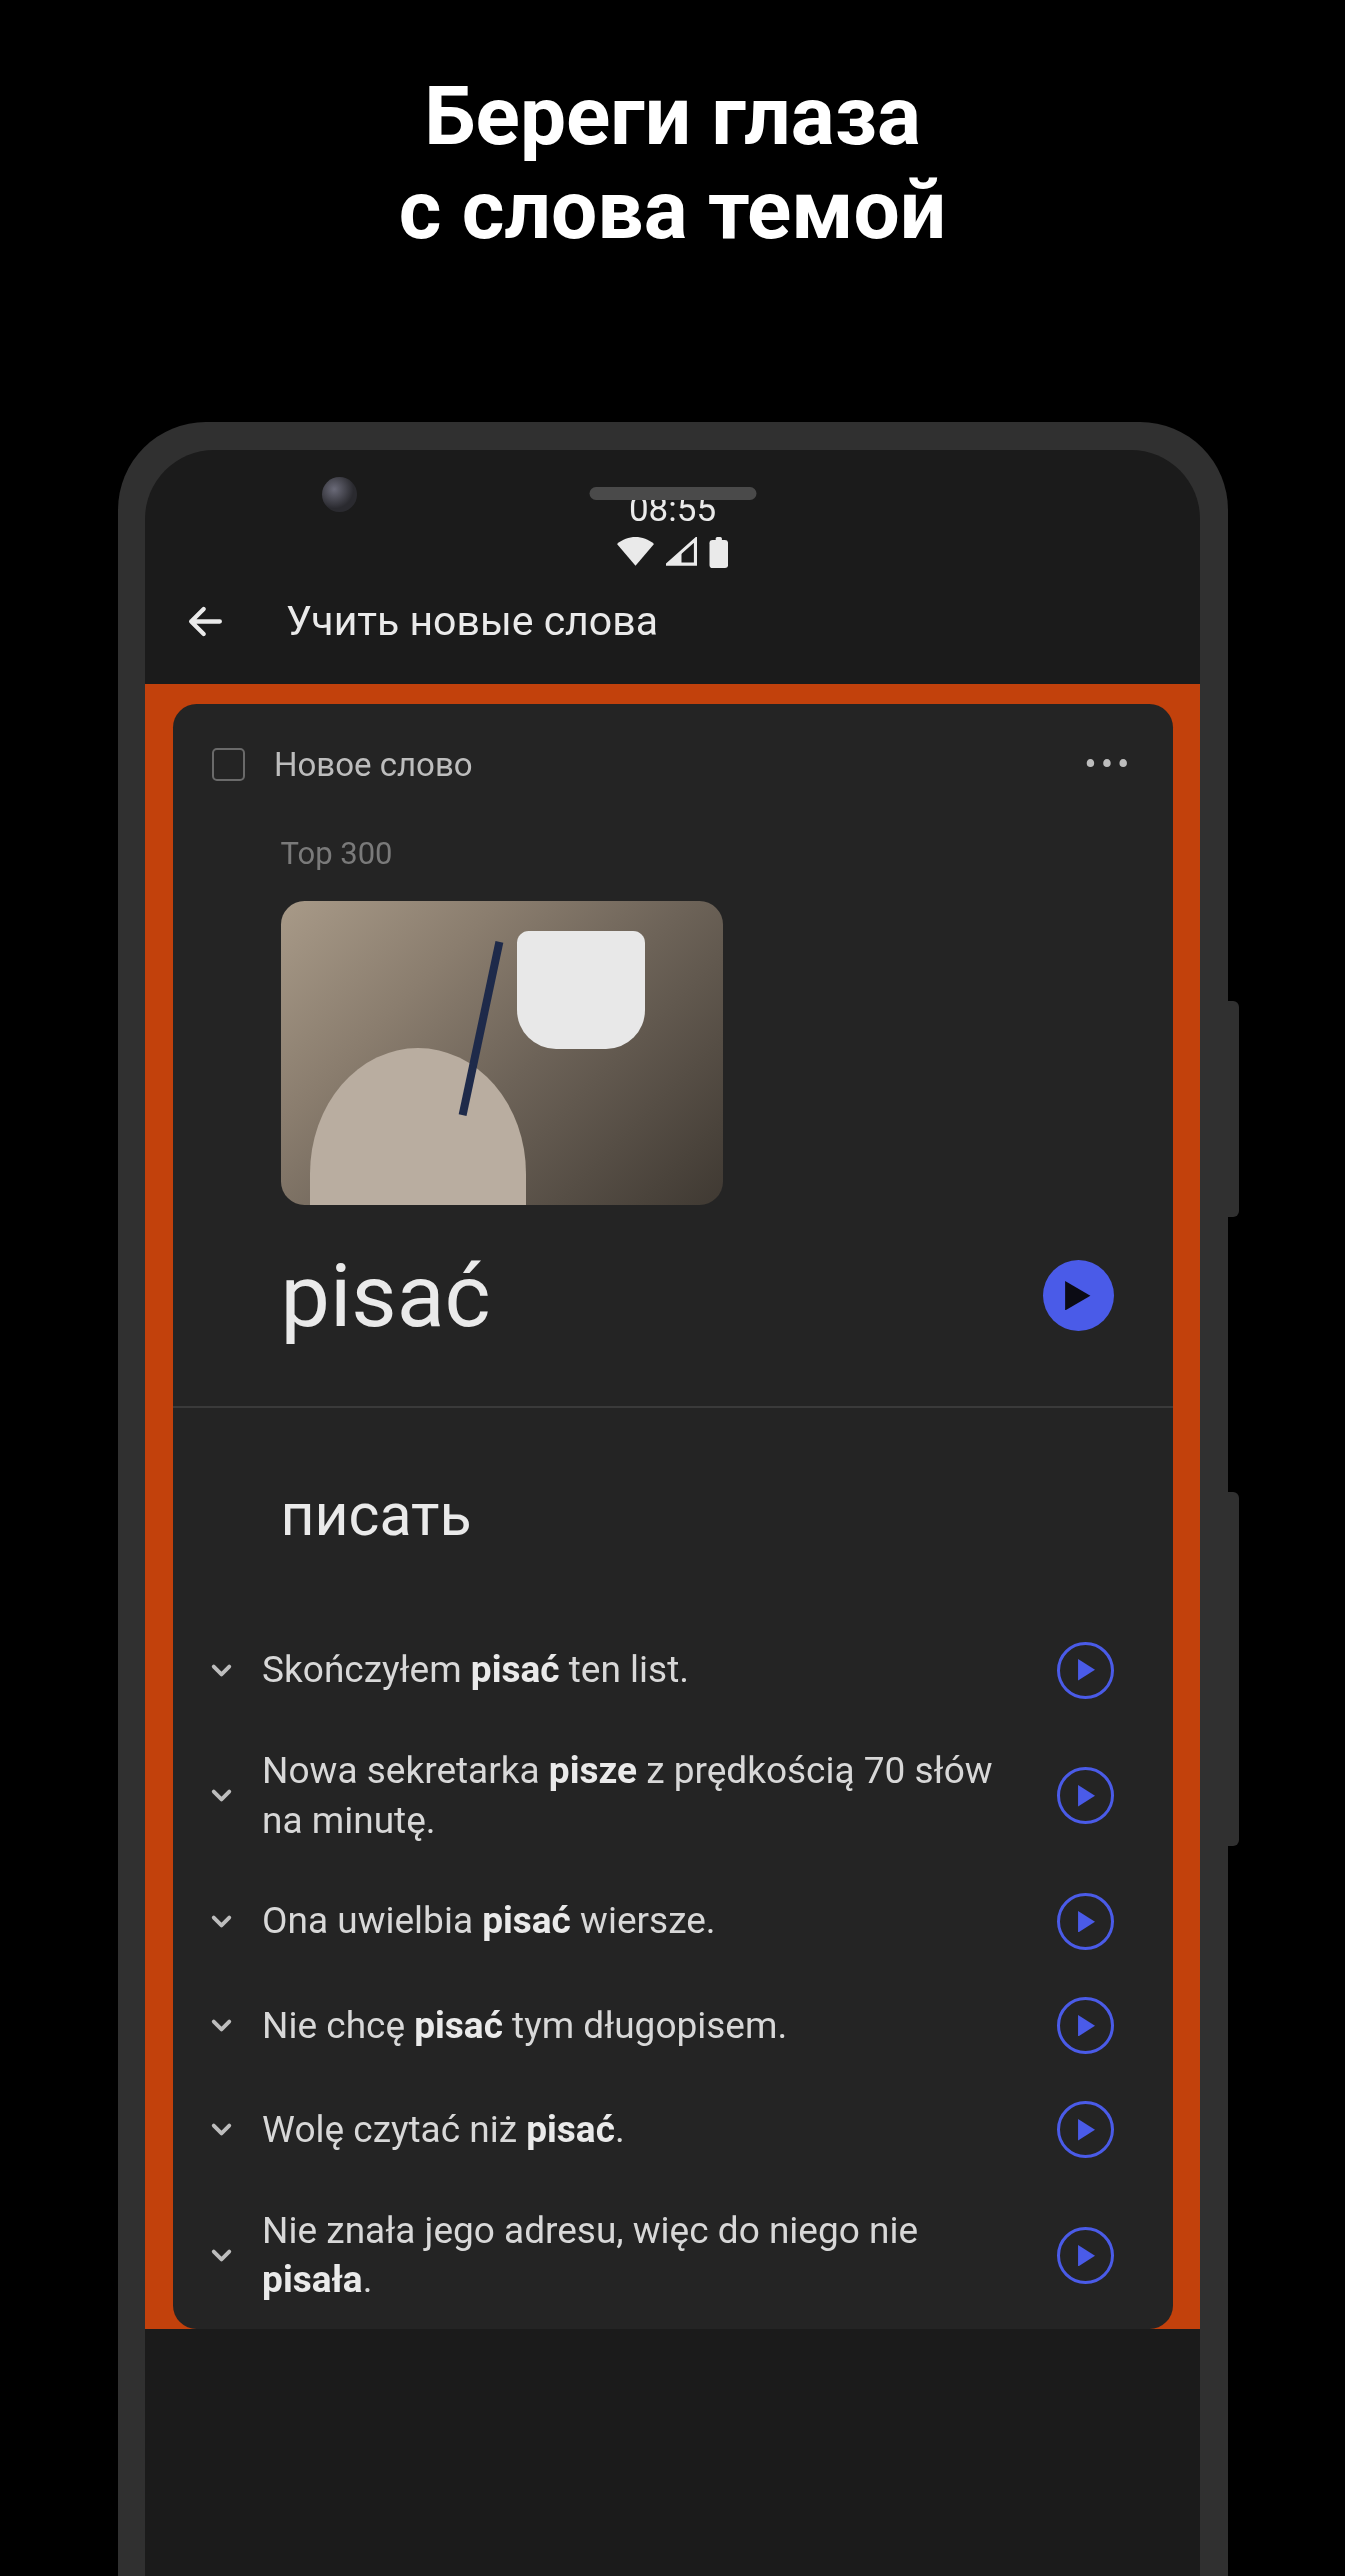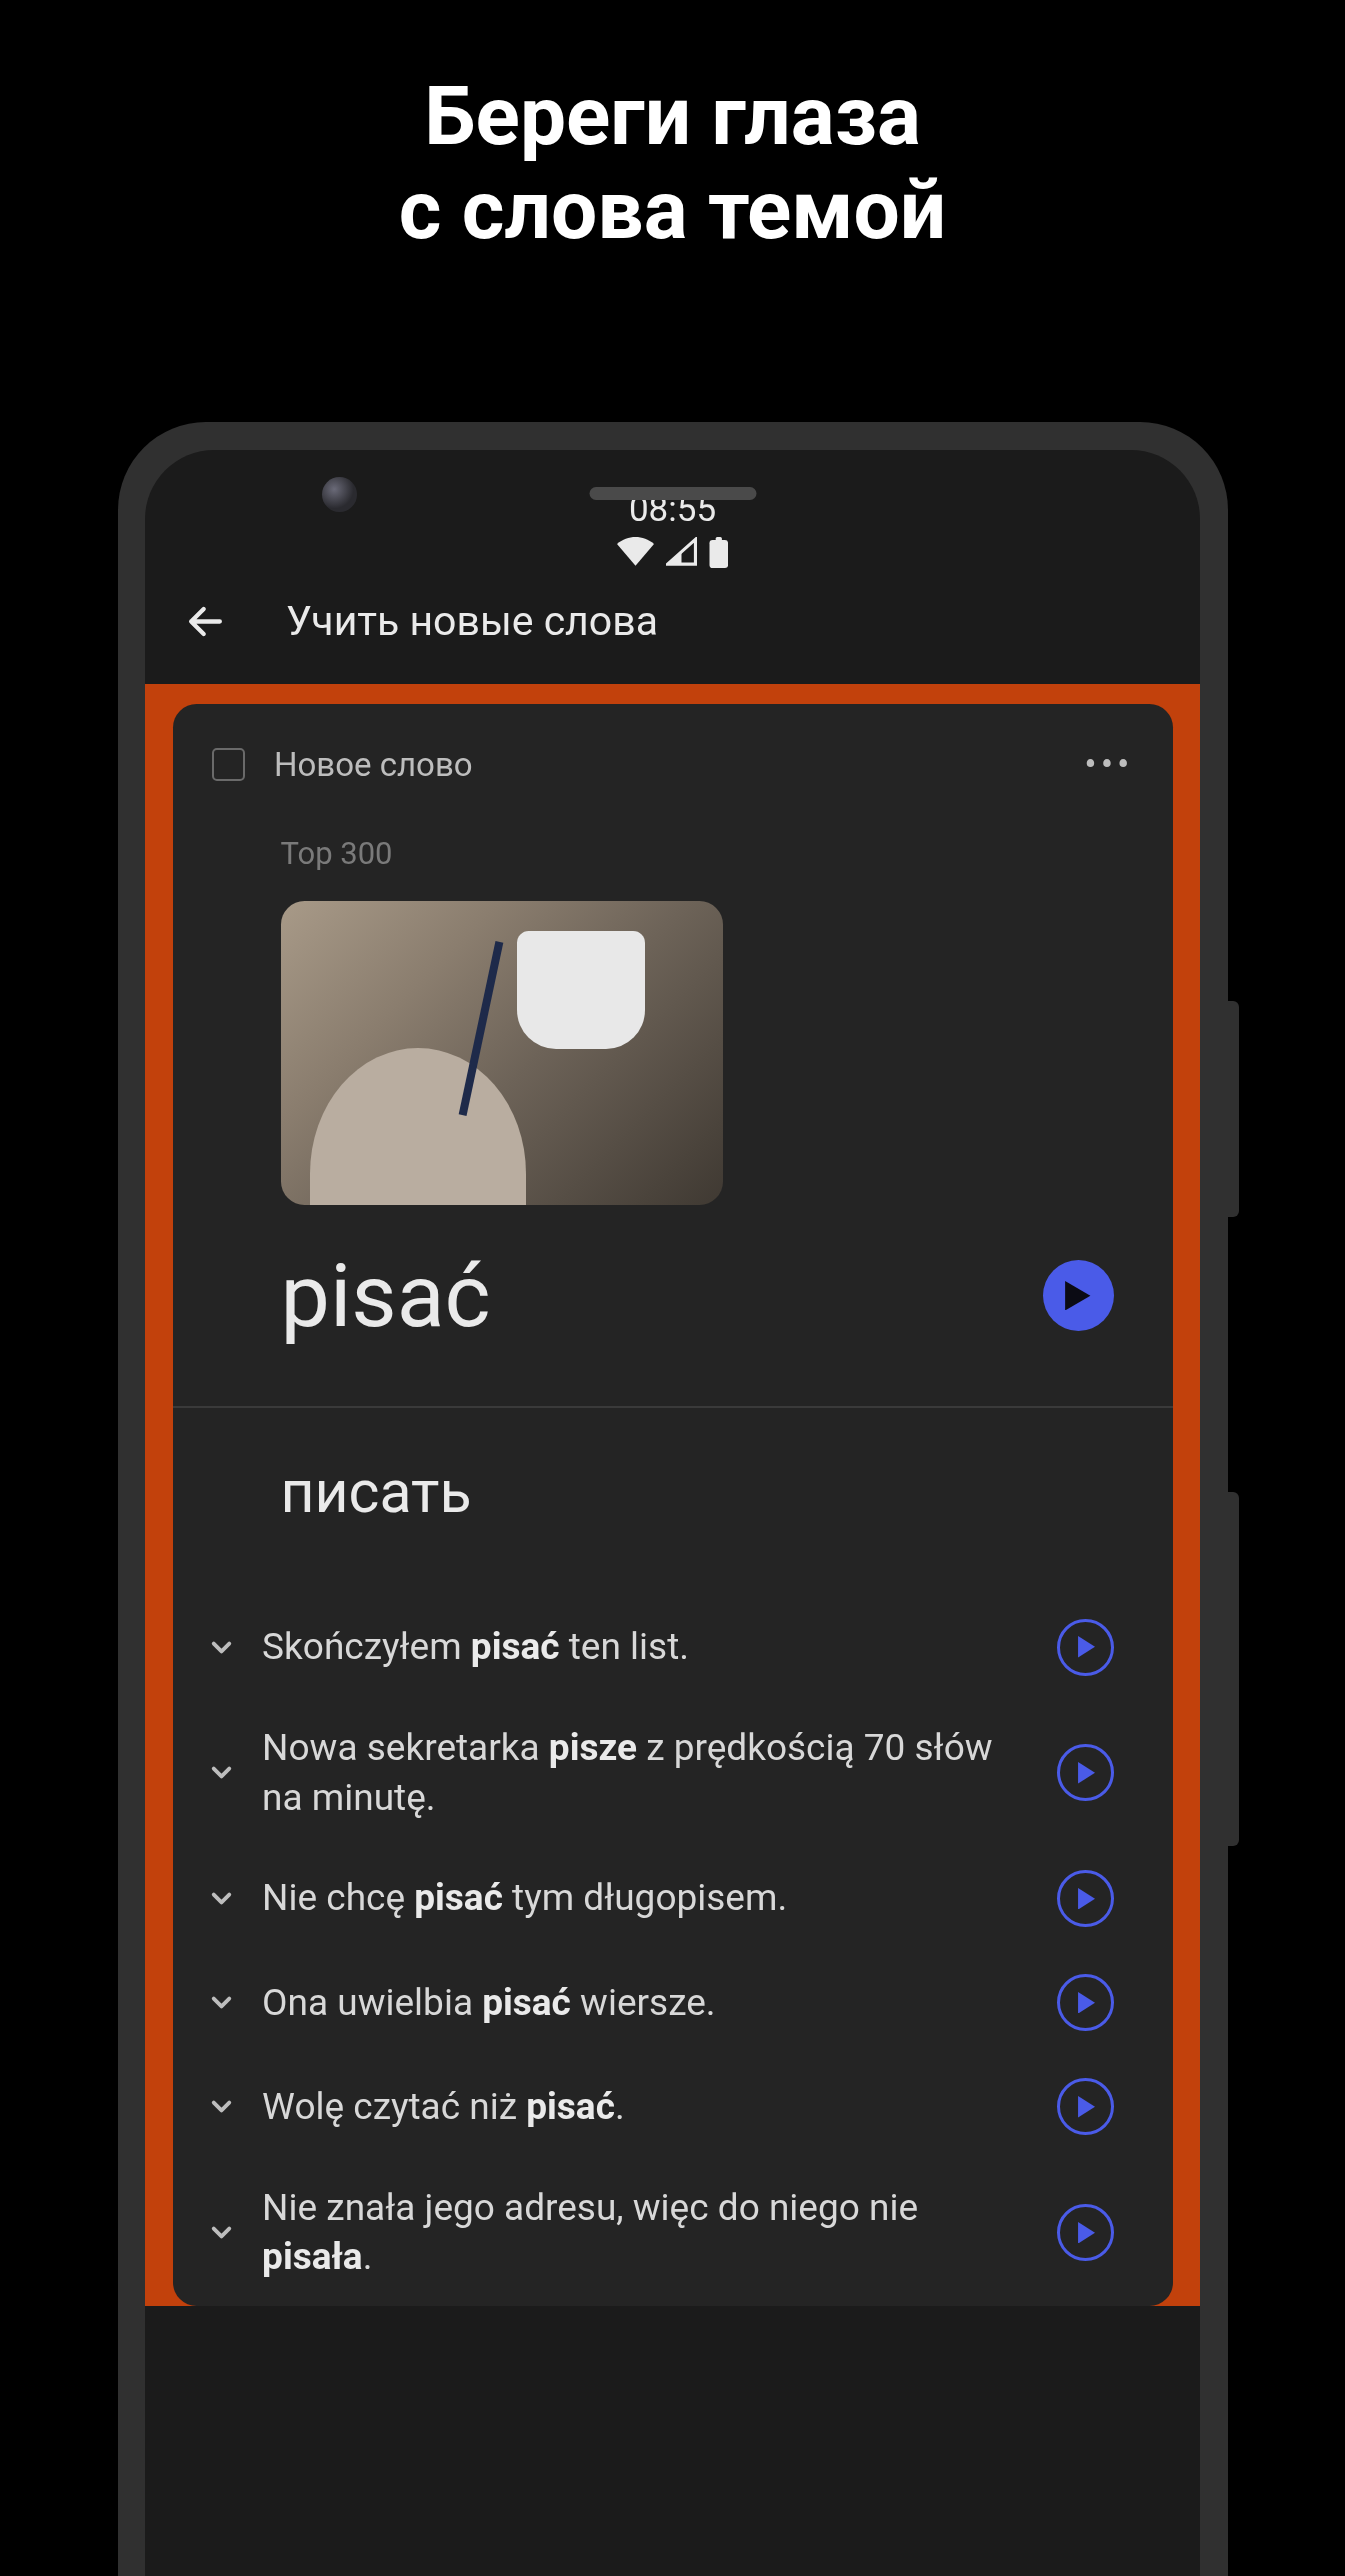--- a/index.html
+++ b/index.html
@@ -187,21 +187,21 @@
     height: 71px;
     border-radius: 50%;
     background: #4a5be8;
     display: flex;
     align-items: center;
     justify-content: center;
   }
   .translation {
     color: #eaeaea;
     font-size: 59px;
-    padding: 49px 0 69px 69px;
+    padding: 72px 0 69px 69px;
   }
   .example {
     display: flex;
     align-items: center;
     gap: 25.5px;
     padding: 23.6px 19.6px 23.6px 0;
     margin-left: -5.9px;
   }
   .chevron { color: #bdbdbd; flex-shrink: 0; }
   .example-text {
@@ -307,32 +307,32 @@
               <div class="play-small">
                 <svg width="19.6" height="21.6" viewBox="0 0 12 14">
                   <path fill="#4a5be8" d="M1 0 L12 7 L1 14 Z"></path>
                 </svg>
               </div>
             </div>
             <div class="example">
               <svg width="31" height="31" viewBox="0 0 24 24" class="chevron">
                 <path fill="none" stroke="#bdbdbd" stroke-width="3" stroke-linecap="round" stroke-linejoin="round" d="M6 9 L12 15 L18 9"></path>
               </svg>
+              <div class="example-text">Ona uwielbia <b>pisać</b> wiersze.</div>
+              <div class="play-small">
+                <svg width="19.6" height="21.6" viewBox="0 0 12 14">
+                  <path fill="#4a5be8" d="M1 0 L12 7 L1 14 Z"></path>
+                </svg>
+              </div>
+            </div>
+            <div class="example">
+              <svg width="31" height="31" viewBox="0 0 24 24" class="chevron">
+                <path fill="none" stroke="#bdbdbd" stroke-width="3" stroke-linecap="round" stroke-linejoin="round" d="M6 9 L12 15 L18 9"></path>
+              </svg>
               <div class="example-text">Nie chcę <b>pisać</b> tym długopisem.</div>
-              <div class="play-small">
-                <svg width="19.6" height="21.6" viewBox="0 0 12 14">
-                  <path fill="#4a5be8" d="M1 0 L12 7 L1 14 Z"></path>
-                </svg>
-              </div>
-            </div>
-            <div class="example">
-              <svg width="31" height="31" viewBox="0 0 24 24" class="chevron">
-                <path fill="none" stroke="#bdbdbd" stroke-width="3" stroke-linecap="round" stroke-linejoin="round" d="M6 9 L12 15 L18 9"></path>
-              </svg>
-              <div class="example-text">Ona uwielbia <b>pisać</b> wiersze.</div>
               <div class="play-small">
                 <svg width="19.6" height="21.6" viewBox="0 0 12 14">
                   <path fill="#4a5be8" d="M1 0 L12 7 L1 14 Z"></path>
                 </svg>
               </div>
             </div>
             <div class="example">
               <svg width="31" height="31" viewBox="0 0 24 24" class="chevron">
                 <path fill="none" stroke="#bdbdbd" stroke-width="3" stroke-linecap="round" stroke-linejoin="round" d="M6 9 L12 15 L18 9"></path>
               </svg>

